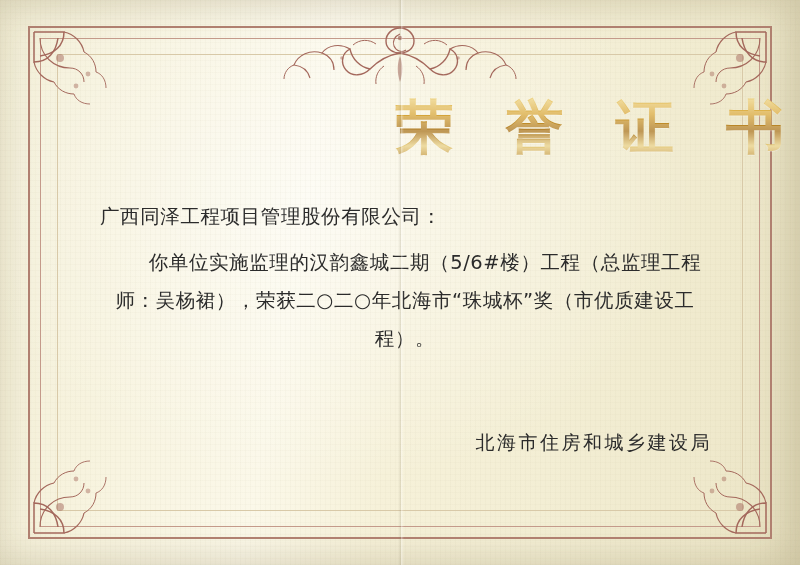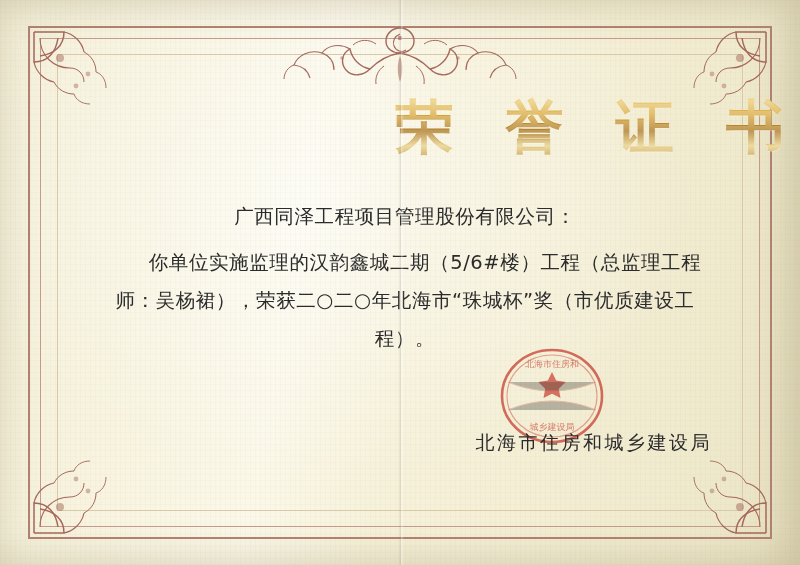--- a/index.html
+++ b/index.html
@@ -132,21 +132,21 @@
     position: absolute;
     left: 100px;
     top: 198px;
     width: 610px;
     font-family: "DejaVu Sans", "Liberation Sans", sans-serif;
     font-size: 19.5px;
     color: #2b2b2b;
     line-height: 38px;
     letter-spacing: 0.6px;
   }
-  #recipient { margin: 0 0 8px 0; text-align: center; }
+  #recipient { margin: 0 0 8px 0; }
   #para-main {
     margin: 0;
     text-indent: 40px;
     text-align: center;
   }
   #closing {
     margin: 14px 0 0 0;
     text-indent: 40px;
   }
 
@@ -282,38 +282,19 @@
     </svg>
   </div>
 
   <div id="title">荣 誉 证 书</div>
 
   <div id="body-block">
     <p id="recipient">广西同泽工程项目管理股份有限公司：</p>
     <p id="para-main">你单位实施监理的汉韵鑫城二期（5/6#楼）工程（总监理工程师：吴杨裙），荣获二○二○年北海市“珠城杯”奖（市优质建设工程）。</p>
   </div>
 
-  <div id="seal">
-    <svg viewBox="0 0 112 108" xmlns="http://www.w3.org/2000/svg">
-      <g stroke="#c02418" fill="none" stroke-width="2.6" opacity="0.9">
-        <ellipse cx="56" cy="54" rx="50" ry="46"></ellipse>
-        <ellipse cx="56" cy="54" rx="45" ry="41" stroke-width="1.1" opacity="0.6"></ellipse>
-      </g>
-      <g fill="#c02418" opacity="0.85">
-        <path d="M56 30l4.2 8.6 9.5 1.4-6.9 6.7 1.7 9.4L56 51.7l-8.5 4.4 1.7-9.4-6.9-6.7 9.5-1.4z"></path>
-      </g>
-      <g fill="#c02418" opacity="0.8" font-family="DejaVu Sans, sans-serif" font-size="9">
-        <text x="56" y="25" text-anchor="middle">北海市住房和</text>
-        <text x="56" y="88" text-anchor="middle">城乡建设局</text>
-      </g>
-      <g stroke="#c02418" stroke-width="1" opacity="0.35">
-        <path d="M12 40c14 6 30 9 44 9s30-3 44-9"></path>
-        <path d="M12 68c14-6 30-9 44-9s30 3 44 9"></path>
-      </g>
-    </svg>
-  </div>
 
   <div id="signature">
     <div>北海市住房和城乡建设局</div>
   </div>
 
   <div id="crease"></div>
 </div>
 
 </body></html>

